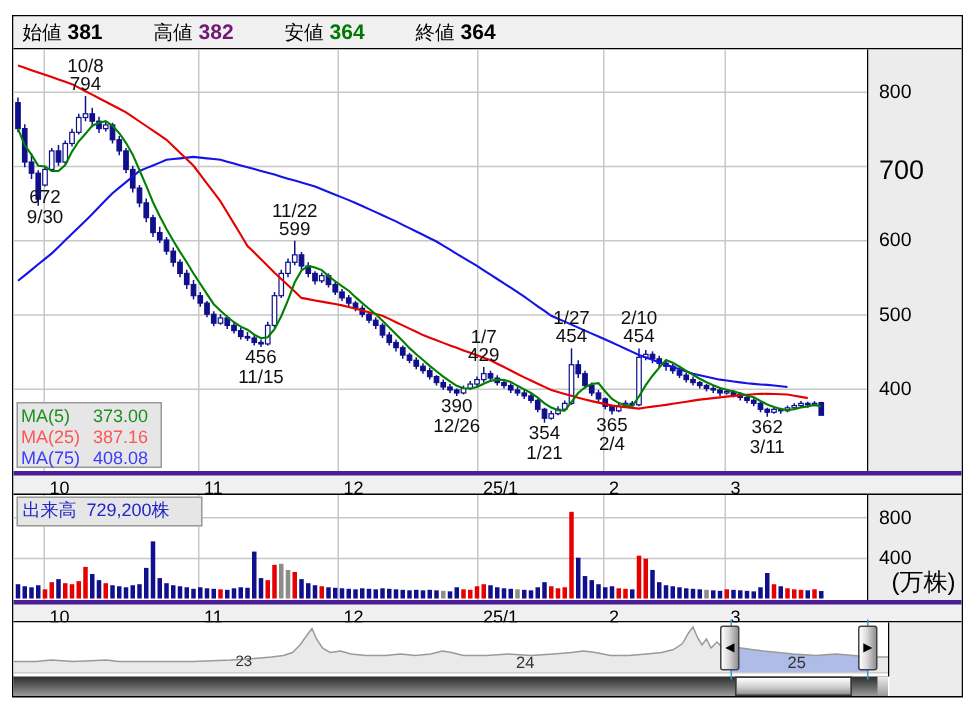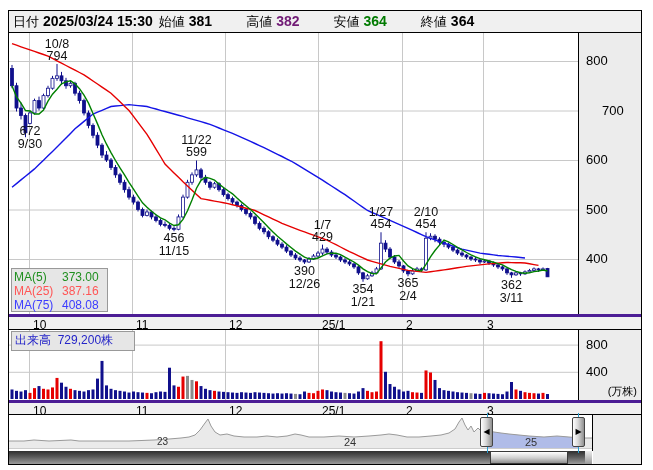--- a/index.html
+++ b/index.html
@@ -20,21 +20,21 @@
   .leg-row{display:flex;}
   .leg-row .ln{width:48px;}
   .strip{position:absolute;left:0;width:632px;background:#f0f0f0;border-top:3px solid #4c1d95;border-bottom:1px solid #000;box-sizing:border-box;}
   #strip1{top:303px;height:16px;}
   #strip2{top:389px;height:15px;}
   .mlabel{position:absolute;top:1px;font-size:12px;color:#000;}
   #vol-block{position:absolute;left:0;top:319px;width:632px;height:70px;}
   #vol-pane{position:absolute;left:0;top:0;width:569px;height:70px;border-right:1px solid #000;background:#fff;}
   #vol-axis{position:absolute;left:570px;top:0;width:62px;height:70px;background:#ececec;}
   #vol-label-box{position:absolute;left:2px;top:1px;background:#e6e6e6;border:1px solid #999;font-size:12px;padding:0 21px 1px 3px;color:#2525c8;white-space:nowrap;}
-  #unit-label{position:absolute;right:4px;bottom:1px;font-size:11px;color:#000;}
+  #unit-label{position:absolute;right:4px;bottom:1px;font-size:16px;color:#000;}
   #nav-block{position:absolute;left:0;top:404px;width:632px;height:36px;}
   #nav-pane{position:absolute;left:0;top:0;width:583px;height:36px;border-right:1px solid #000;background:#fff;}
   #nav-fill-right{position:absolute;left:584px;top:0;width:48px;height:36px;background:#ececec;}
   .yearlabel{position:absolute;top:22px;font-size:11px;color:#333;}
   .sel-line{position:absolute;top:-2px;width:1px;height:40px;background:#2a9fd0;z-index:4;}
   .nav-btn{position:absolute;top:2px;width:13px;height:30px;border:1px solid #444;border-radius:2px;background:linear-gradient(90deg,#ffffff 0%,#d9d9d9 45%,#8f8f8f 100%);box-sizing:border-box;display:flex;align-items:center;justify-content:center;z-index:5;cursor:pointer;}
   .nav-btn .arr{font-size:8px;color:#000;line-height:8px;}
   #scroll-row{position:absolute;left:0;top:440px;width:632px;height:13px;}
   #scroll-track{position:absolute;left:0;top:0;width:583px;height:13px;background:linear-gradient(180deg,#2e2e2e 0%,#5a5a5a 45%,#9c9c9c 100%);}
   #scroll-thumb{position:absolute;left:481px;top:0;width:78px;height:13px;background:linear-gradient(180deg,#ffffff 0%,#cfcfcf 55%,#8f8f8f 100%);border:1px solid #3a3a3a;box-sizing:border-box;cursor:pointer;}
@@ -42,24 +42,20 @@
   #scroll-fill-right{position:absolute;left:584px;top:0;width:48px;height:13px;background:#ececec;}
   svg{display:block;}
   svg text{font-family:"Liberation Sans",sans-serif;}
 </style>
 </head>
 <body>
 
 <div id="frame">
 
   <div id="header">
-    <span class="fld f-date">
-        <span class="lbl">日付</span>
-        <span class="val">2025/03/24 15:30</span>
-      </span>
     <span class="fld f-open">
         <span class="lbl">始値</span>
         <span class="val">381</span>
       </span>
     <span class="fld f-high">
         <span class="lbl">高値</span>
         <span class="val red">382</span>
       </span>
     <span class="fld f-low">
         <span class="lbl">安値</span>
@@ -367,21 +363,21 @@
             <span style="color: rgb(255, 85, 85);">387.16</span>
           </div>
         <div class="leg-row">
             <span class="ln" style="color: rgb(60, 60, 255);">MA(75)</span>
             <span style="color: rgb(60, 60, 255);">408.08</span>
           </div>
       </div>
     </div>
     <div id="price-axis">
         <span style="left: 7px; top: 20px; font-size: 13px; position: absolute;">800</span>
-        <span style="left: 23px; top: 69.5px; font-size: 13px; position: absolute;">700</span>
+        <span style="left: 7px; top: 69.5px; font-size: 18px; position: absolute;">700</span>
         <span style="left: 7px; top: 119px; font-size: 13px; position: absolute;">600</span>
         <span style="left: 7px; top: 168.5px; font-size: 13px; position: absolute;">500</span>
         <span style="left: 7px; top: 218px; font-size: 13px; position: absolute;">400</span>
       </div>
   </div>
 
   <div id="strip1" class="strip">
       <span class="mlabel" style="left: 24px; top: 1px; font-size: 12px; position: absolute;">10</span>
       <span class="mlabel" style="left: 127px; top: 1px; font-size: 12px; position: absolute;">11</span>
       <span class="mlabel" style="left: 220px; top: 1px; font-size: 12px; position: absolute;">12</span>

